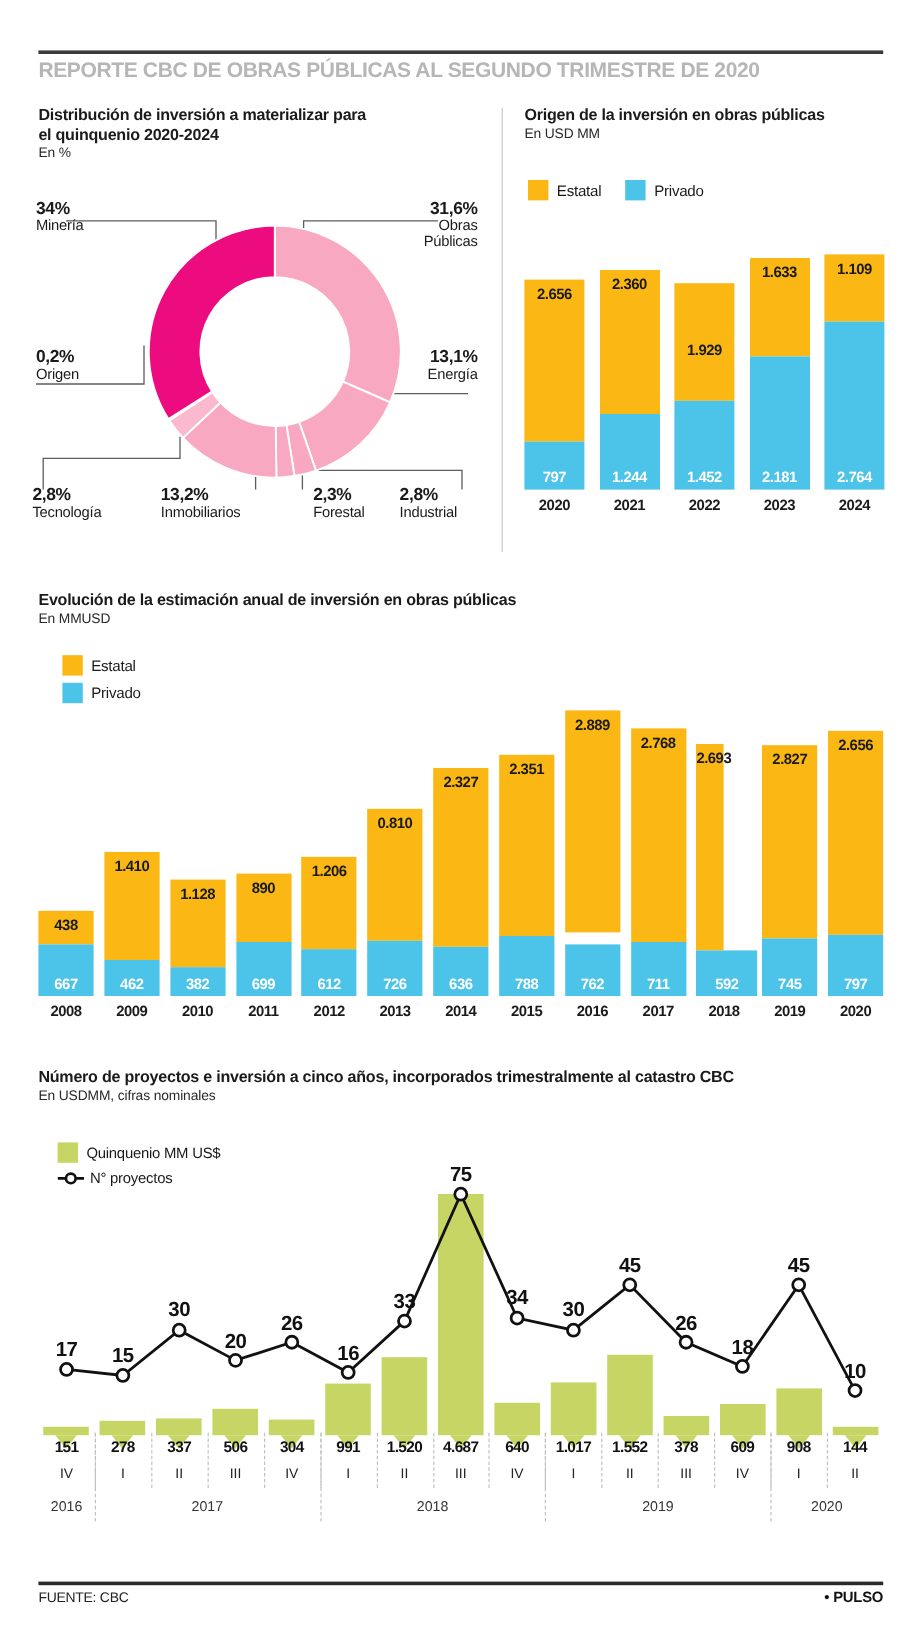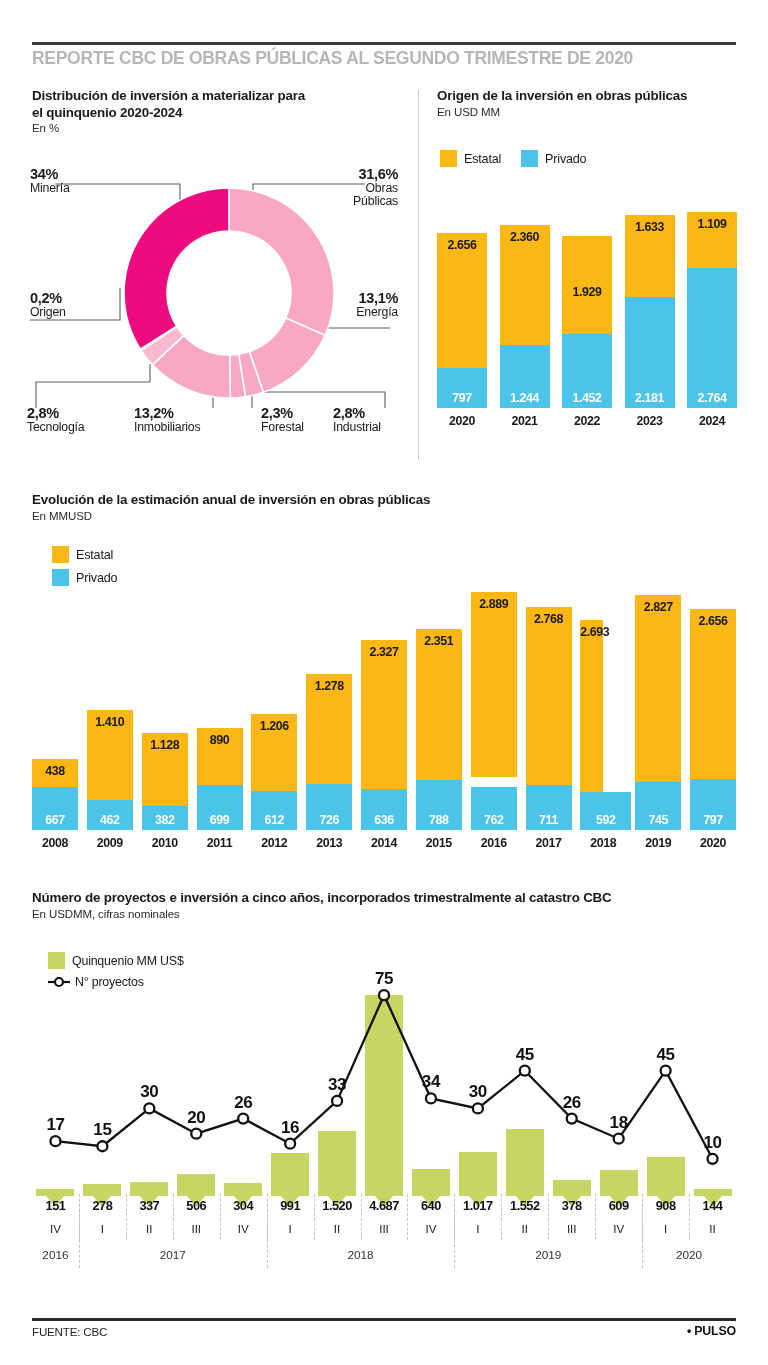--- a/index.html
+++ b/index.html
@@ -269,21 +269,21 @@
         <div class="seg-top" style="height: 77.184px;">
           <div class="vtop" style="top: 5px;">1.206</div>
         </div>
         <div class="seg-bot" style="height: 39.168px;">
           <div class="vbot">612</div>
         </div>
       </div>
       <div class="xcat" style="left: 219.333px; width: 46px; top: 246px;">2012</div>
       <div class="bcol" style="left: 274.167px; width: 46px; bottom: 35px;">
         <div class="seg-top" style="height: 109.888px;">
-          <div class="vtop" style="top: 5px;">1.278</div>
+          <div class="vtop" style="top: 5px;">0.810</div>
         </div>
         <div class="seg-bot" style="height: 46.464px;">
           <div class="vbot">726</div>
         </div>
       </div>
       <div class="xcat" style="left: 274.167px; width: 46px; top: 246px;">2013</div>
       <div class="bcol" style="left: 329px; width: 46px; bottom: 35px;">
         <div class="seg-top" style="height: 148.928px;">
           <div class="vtop" style="top: 5px;">2.327</div>
         </div>
@@ -322,21 +322,21 @@
       <div class="bcol" style="left: 548.333px; width: 23px; bottom: 35px;">
         <div class="seg-top" style="height: 172.352px;">
           <div class="vtop" style="top: 5px;">2.693</div>
         </div>
         <div class="seg-bot" style="height: 37.888px; padding-left: 28px;">
           <div class="vbot">592</div>
         </div>
       </div>
       <div class="xcat" style="left: 548.333px; width: 46px; top: 246px;">2018</div>
       <div class="bcol" style="left: 603.167px; width: 46px; bottom: 35px;">
-        <div class="seg-top" style="height: 187px;">
+        <div class="seg-top" style="height: 161px;">
           <div class="vtop" style="top: 5px;">2.827</div>
         </div>
         <div class="seg-bot" style="height: 47.68px;">
           <div class="vbot">745</div>
         </div>
       </div>
       <div class="xcat" style="left: 603.167px; width: 46px; top: 246px;">2019</div>
       <div class="bcol" style="left: 658px; width: 46px; bottom: 35px;">
         <div class="seg-top" style="height: 169.984px;">
           <div class="vtop" style="top: 5px;">2.656</div>

